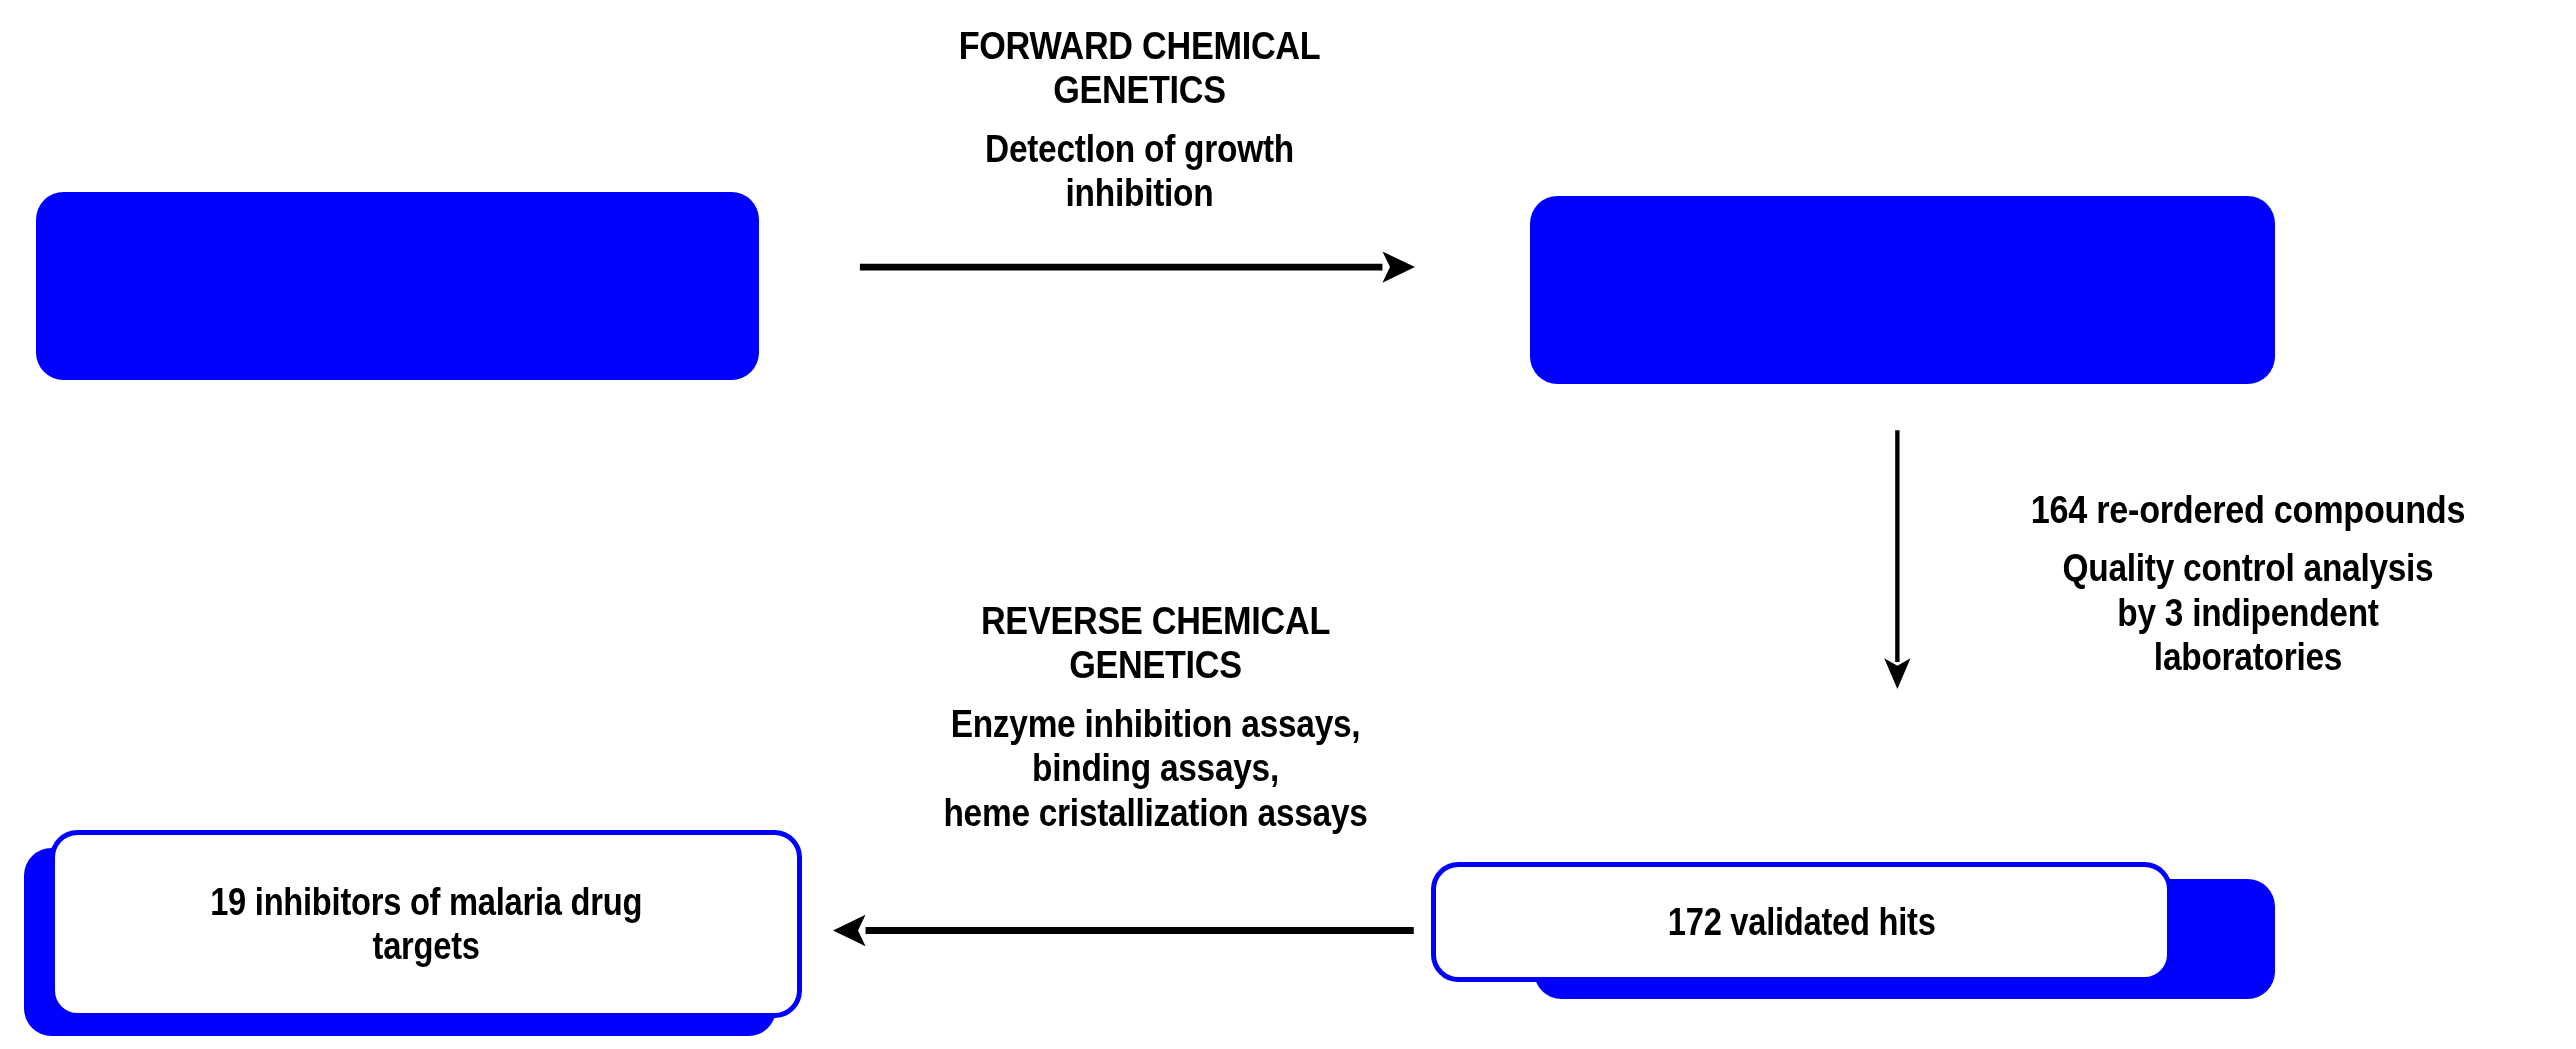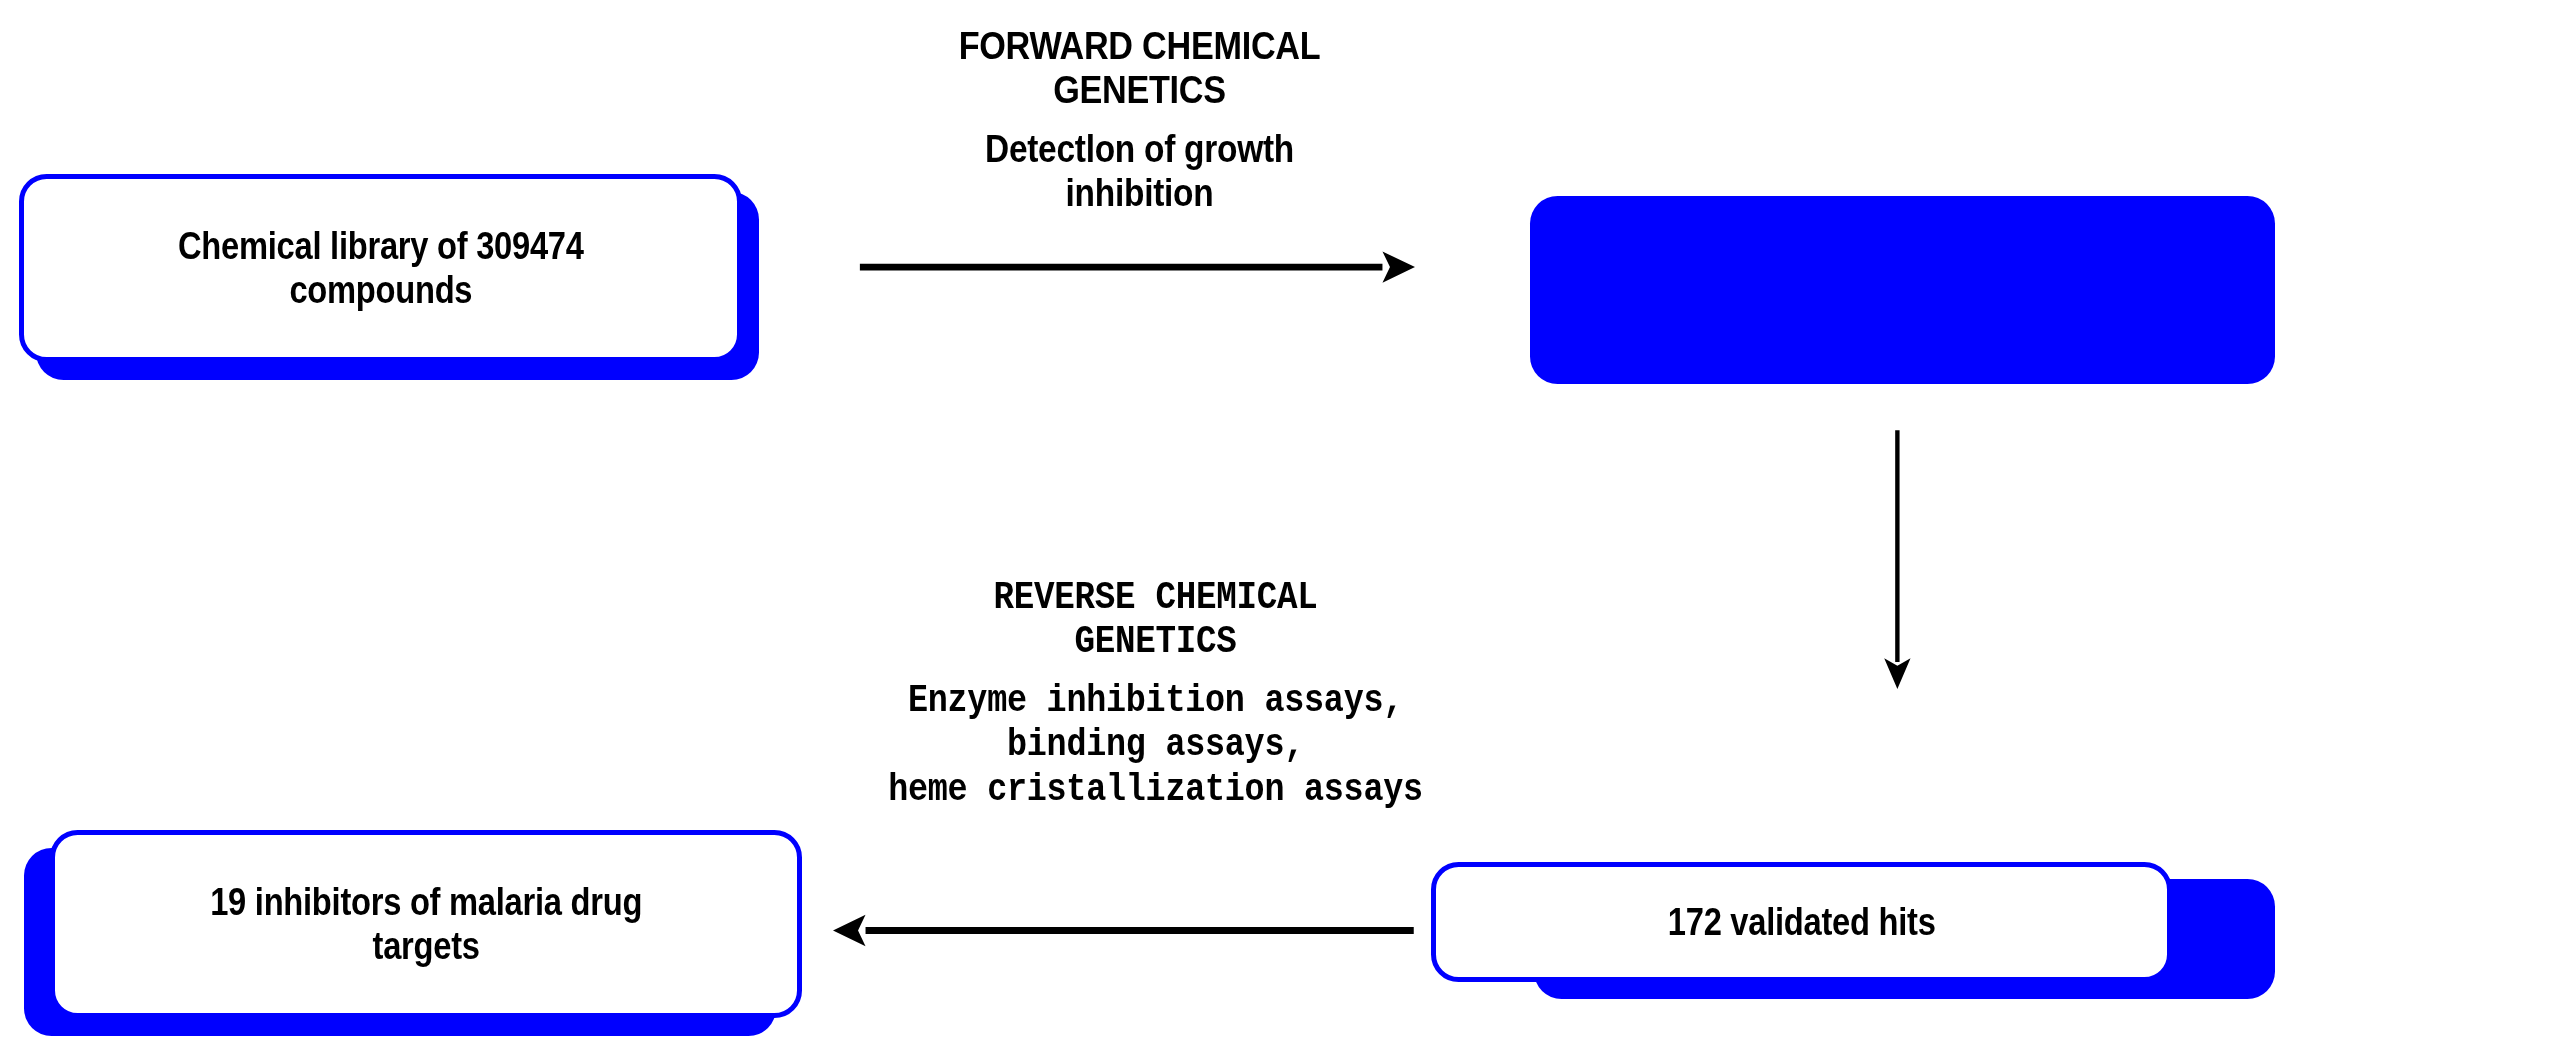--- a/index.html
+++ b/index.html
@@ -86,34 +86,30 @@
     font-size: 38px;
     transform: scaleX(0.9);
     margin-bottom: 2.5px;
   }
   .edge-detail {
     font-size: 38px;
     transform: scaleX(0.88);
   }
 
   #label-forward { left: 814px; top: 12px;    width: 651px; }
-  #label-reverse { left: 808px; top: 564px;  width: 695px; font-family: Liberation Mono, monospace; }
+  #label-reverse { left: 808px; top: 587px;  width: 695px; }
   #label-qc      { left: 1920px; top: 476px;  width: 656px; }
   #label-qc .edge-title  { text-align: center; }
 </style>
 </head>
 <body>
 
 <div id="canvas">
 
   <div class="node-shadow" id="node-library-shadow"></div>
-  <div class="node" id="node-library">
-    <span class="node-label">Chemical library of 309474
-compounds</span>
-  </div>
 
   <div class="node-shadow" id="node-active-shadow"></div>
 
   <div class="node-shadow" id="node-validated-shadow"></div>
   <div class="node" id="node-validated">
     <span class="node-label">172 validated hits</span>
   </div>
 
   <div class="node-shadow" id="node-inhibitors-shadow"></div>
   <div class="node" id="node-inhibitors">
@@ -144,15 +140,21 @@
   </div>
 
   <div class="edge-label" id="label-reverse">
     <div class="edge-title">REVERSE CHEMICAL
 GENETICS</div>
     <div class="edge-detail">Enzyme inhibition assays,
 binding assays,
 heme cristallization assays</div>
   </div>
 
+  <div class="edge-label" id="label-qc">
+    <div class="edge-title">164 re-ordered compounds</div>
+    <div class="edge-detail">Quality control analysis
+by 3 indipendent
+laboratories</div>
+  </div>
 
 </div>
 
 
 </body></html>

